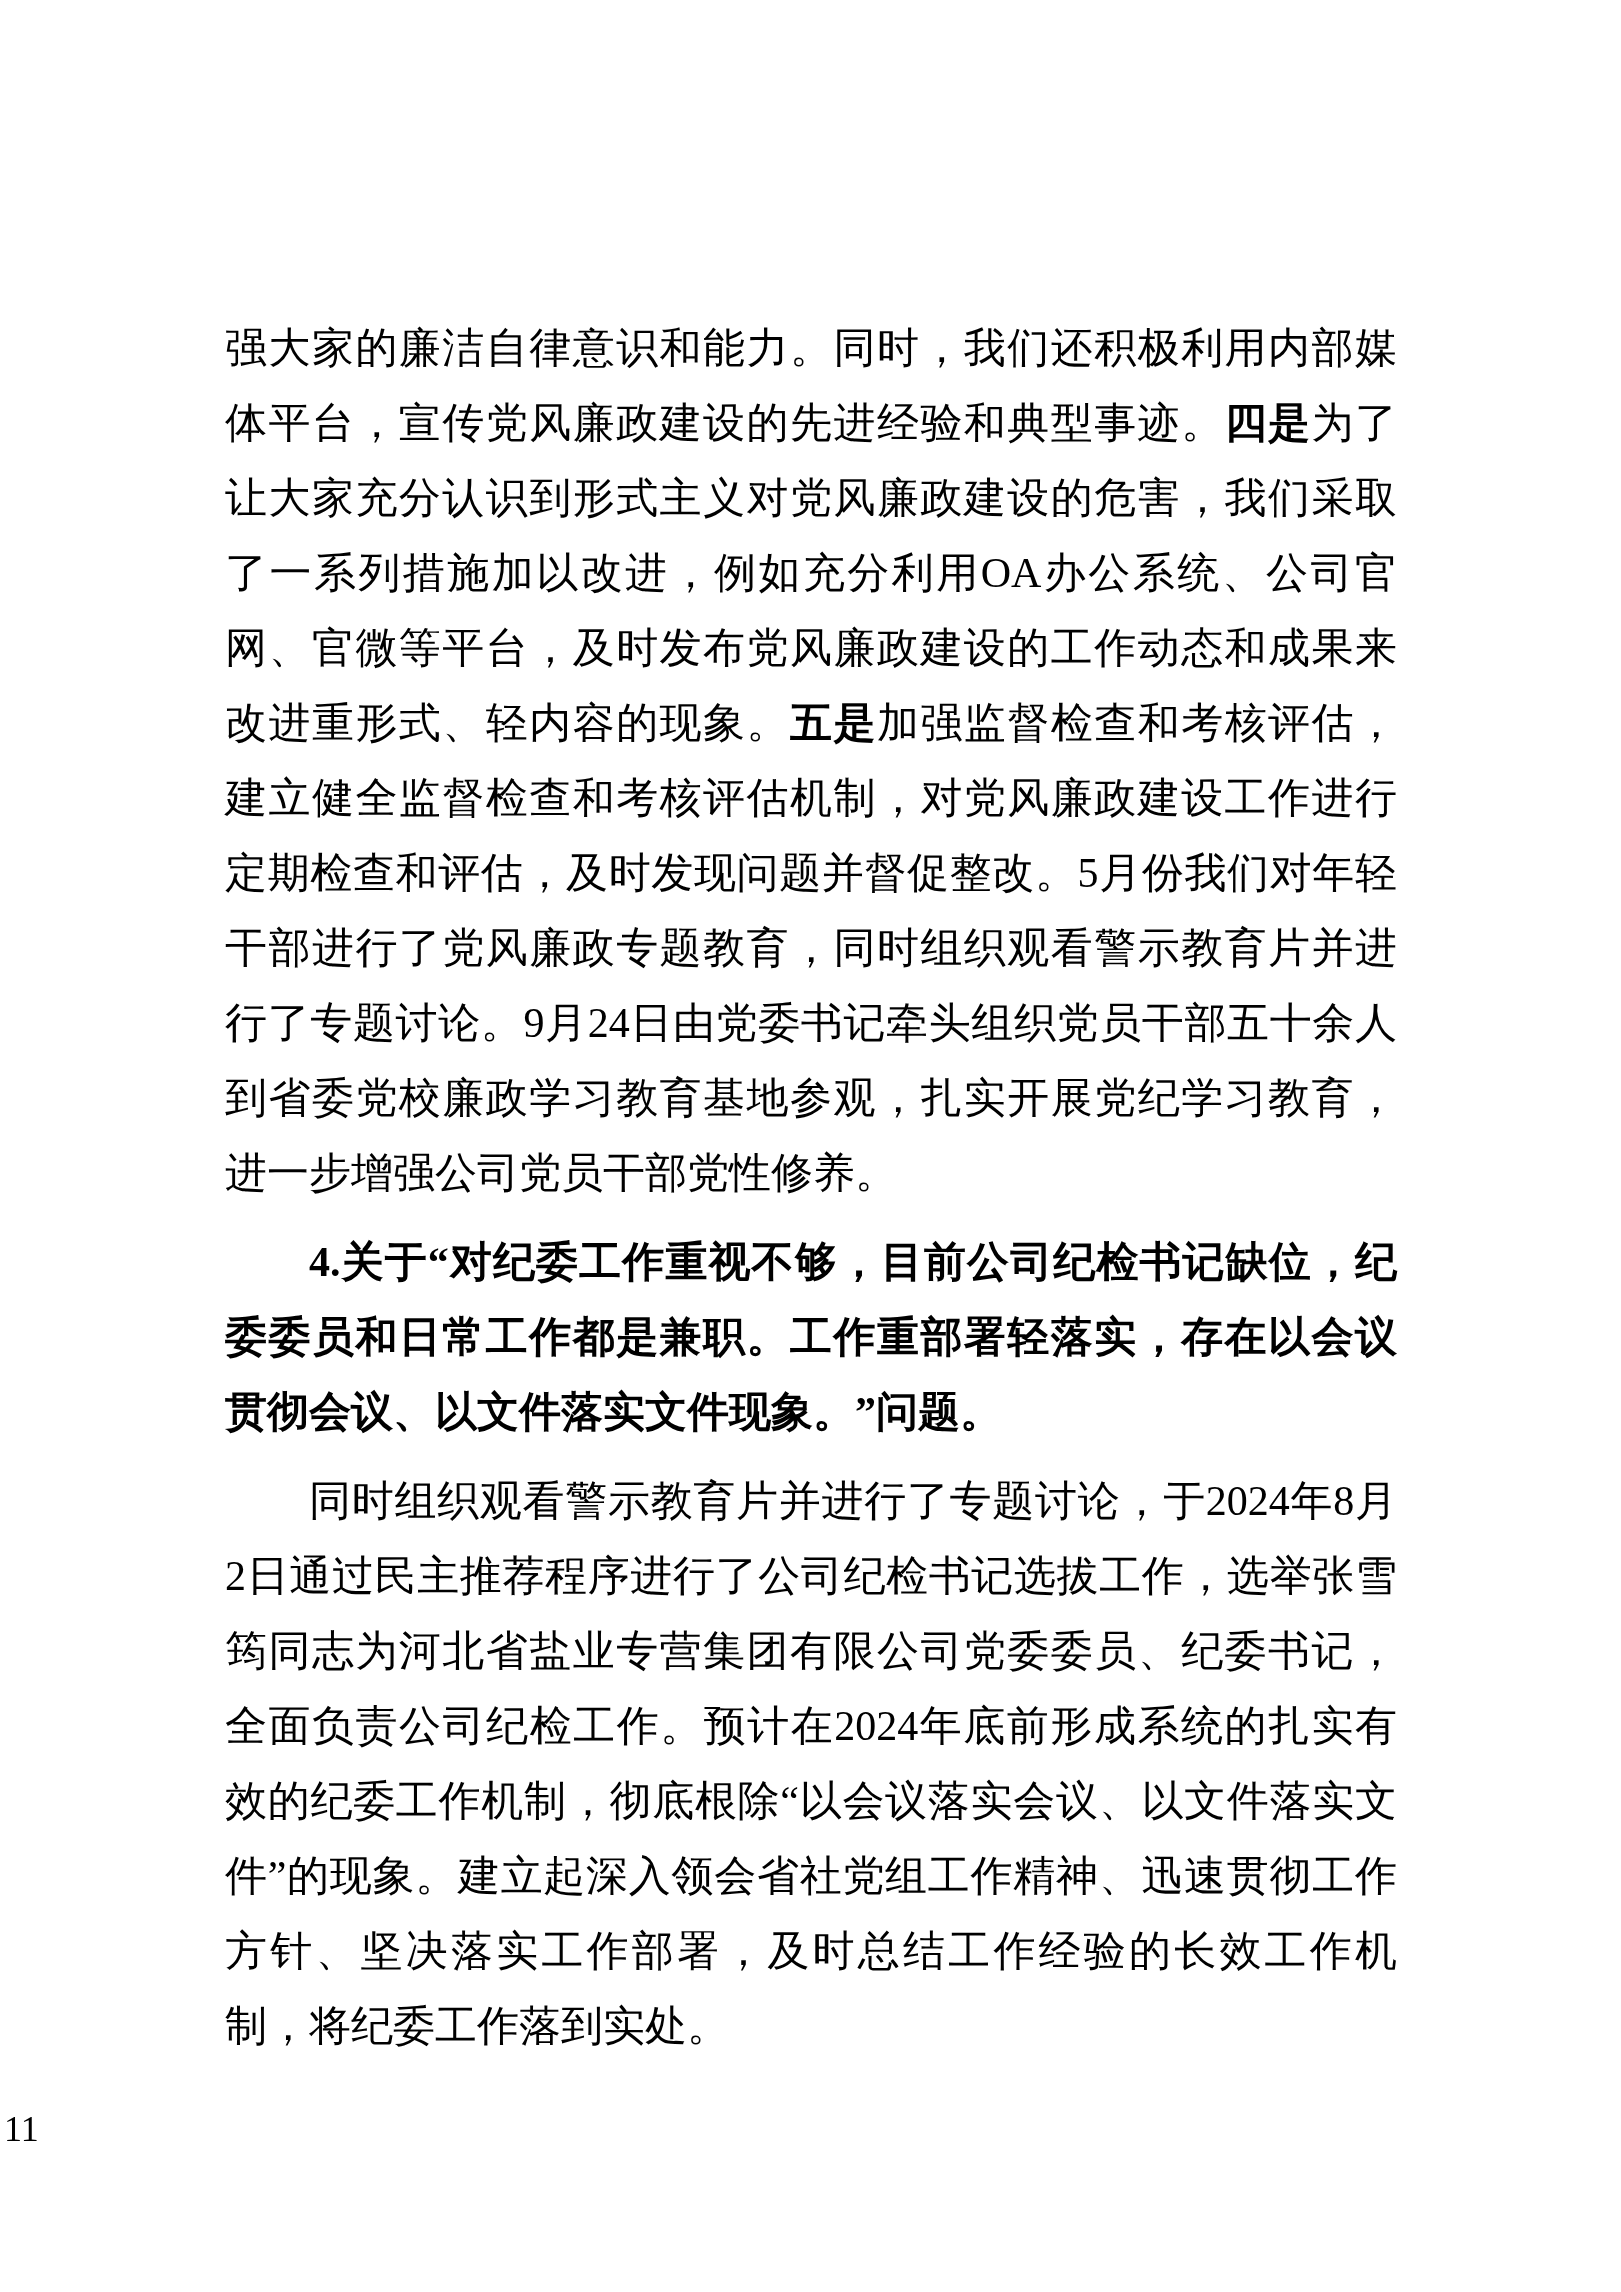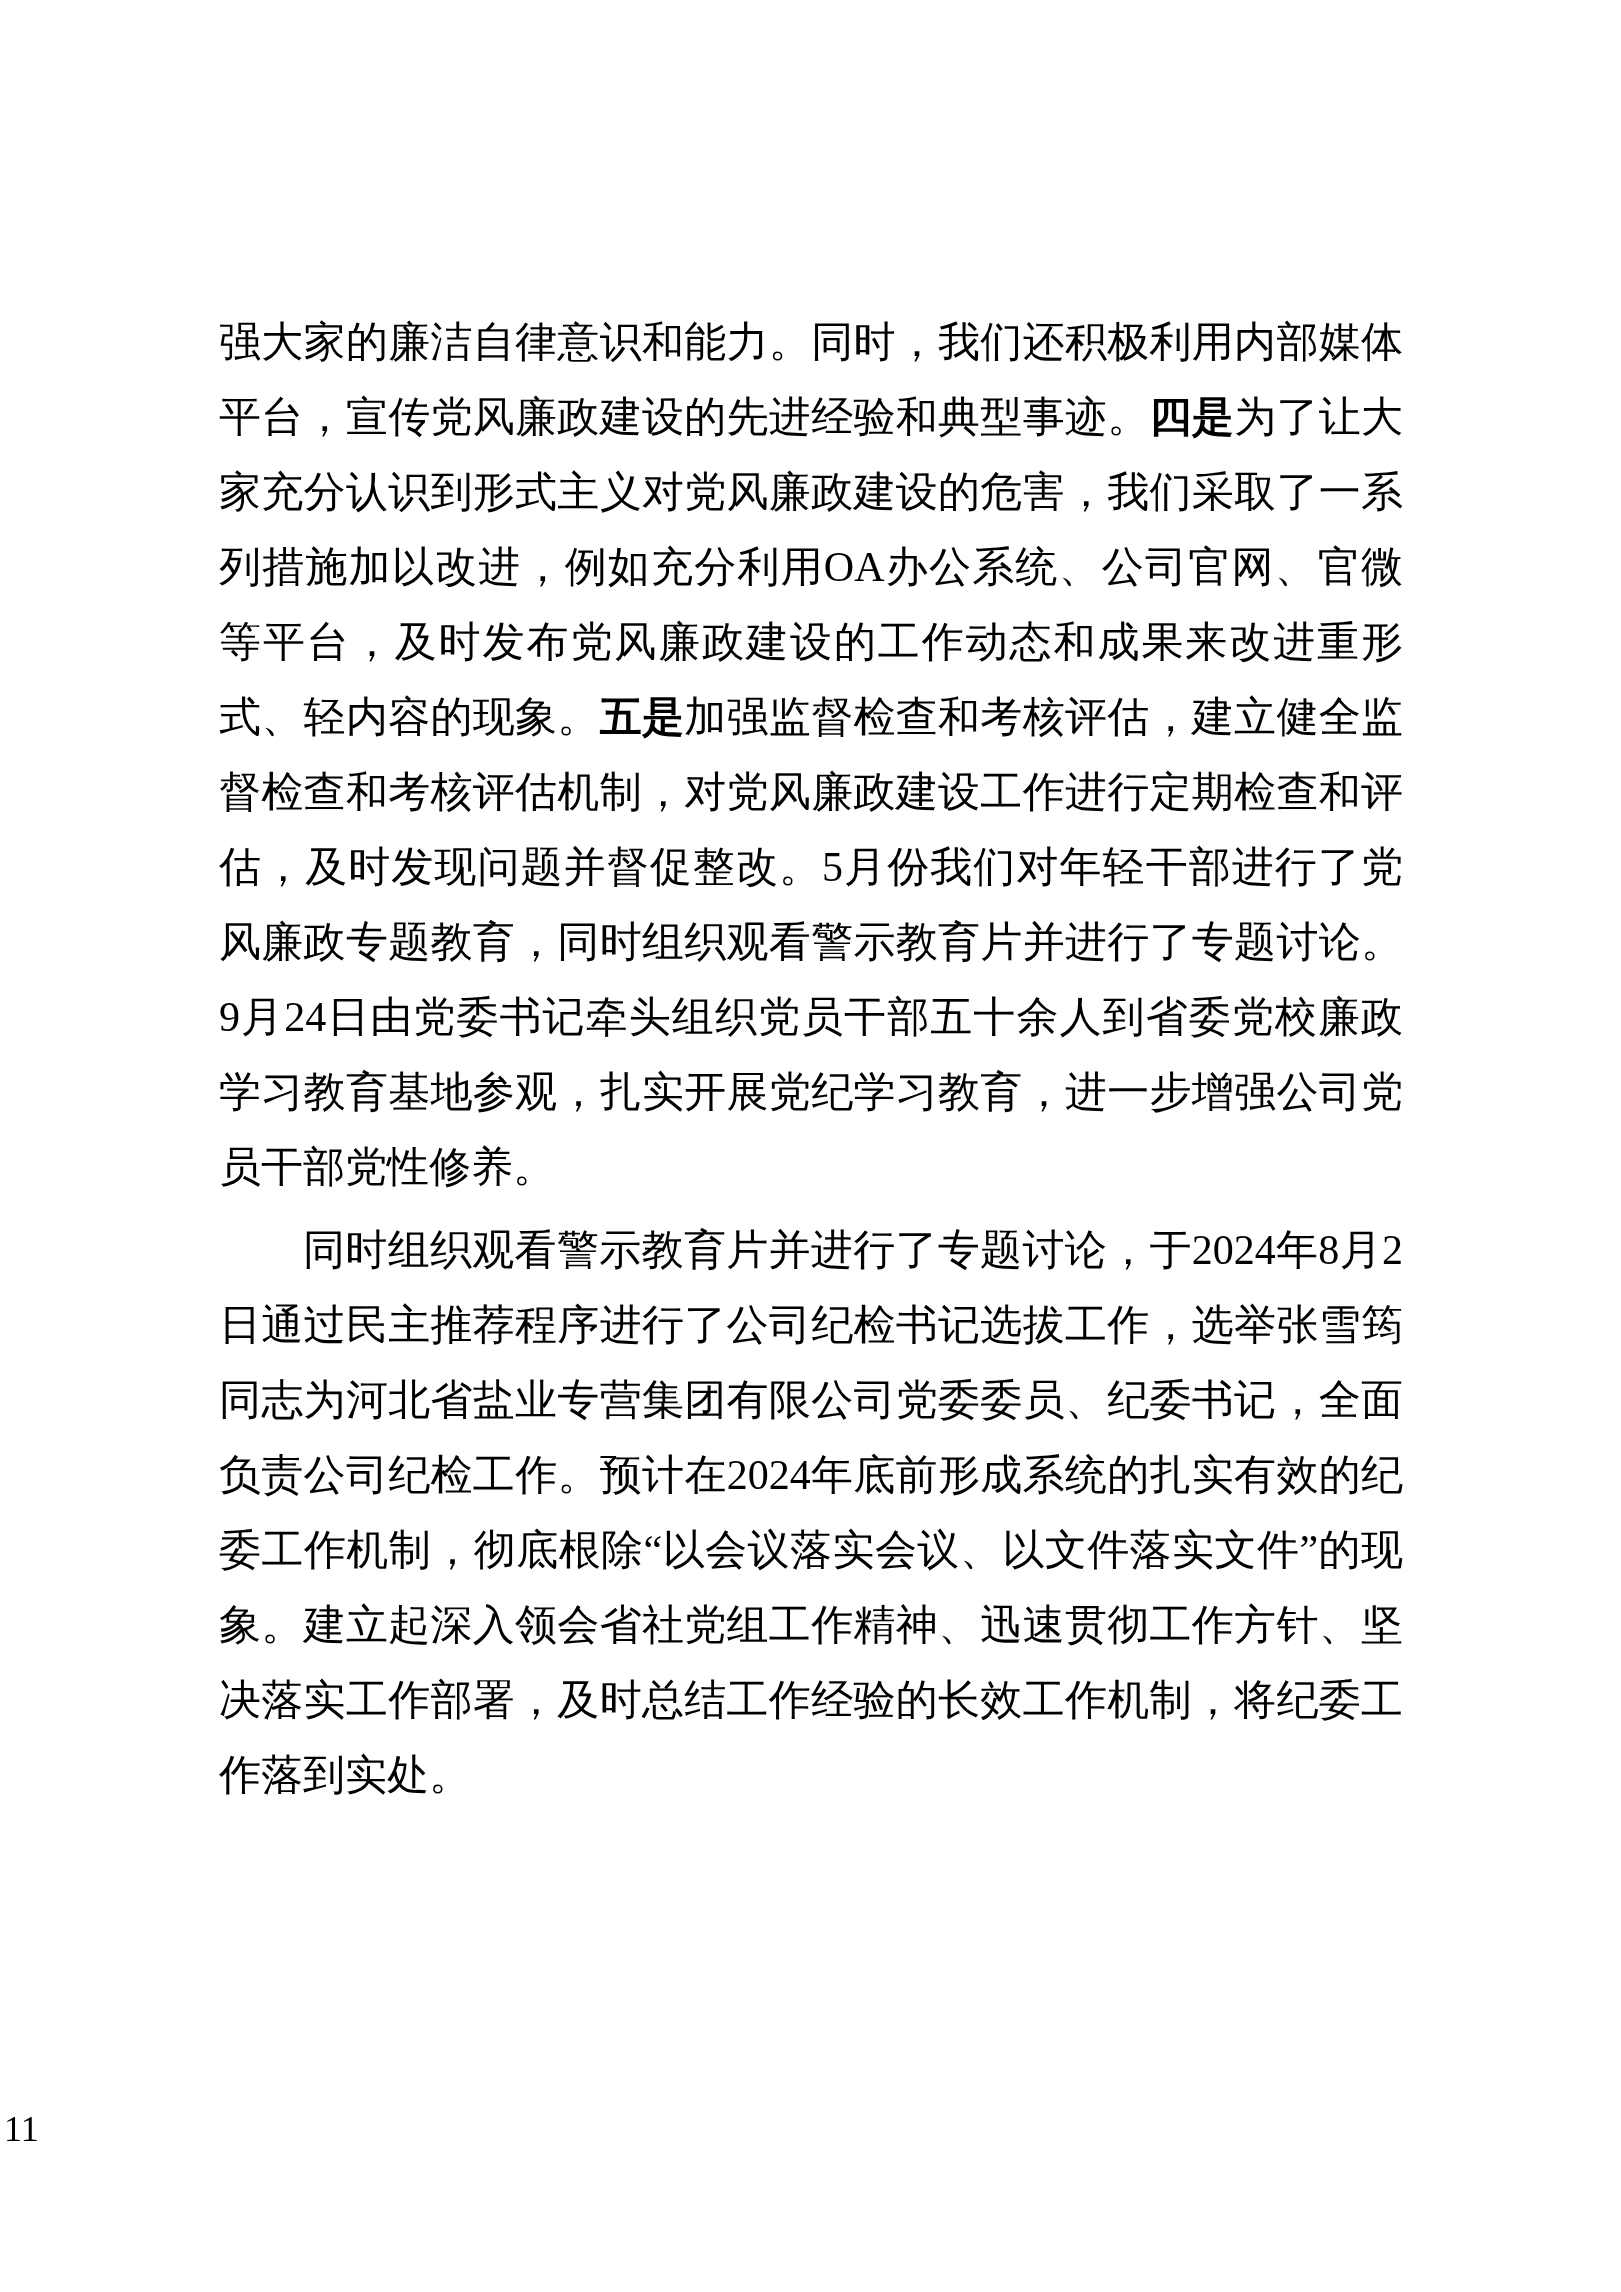--- a/index.html
+++ b/index.html
@@ -21,21 +21,21 @@
     left: 211px;
     top: 297px;
     width: 1200px;
     font-size: 42px;
     line-height: 75px;
     text-align: justify;
     text-justify: inter-ideograph;
     word-break: break-all;
   }
   .para {
-    margin: 8px;
+    margin: 14px;
     padding: 0;
   }
   .para.indent {
     text-indent: 84px;
   }
   .para b {
     font-weight: 700;
   }
   .footer {
     position: absolute;
@@ -47,17 +47,18 @@
     line-height: 41px;
     color: #000000;
   }
 </style>
 </head>
 <body>
 
 <div class="page">
   <div class="content">
       <p class="para"><span>强大家的廉洁自律意识和能力。同时，我们还积极利用内部媒体平台，宣传党风廉政建设的先进经验和典型事迹。</span><b>四是</b><span>为了让大家充分认识到形式主义对党风廉政建设的危害，我们采取了一系列措施加以改进，例如充分利用OA办公系统、公司官网、官微等平台，及时发布党风廉政建设的工作动态和成果来改进重形式、轻内容的现象。</span><b>五是</b><span>加强监督检查和考核评估，建立健全监督检查和考核评估机制，对党风廉政建设工作进行定期检查和评估，及时发现问题并督促整改。5月份我们对年轻干部进行了党风廉政专题教育，同时组织观看警示教育片并进行了专题讨论。9月24日由党委书记牵头组织党员干部五十余人到省委党校廉政学习教育基地参观，扎实开展党纪学习教育，进一步增强公司党员干部党性修养。</span></p>
+      <p class="para indent"><b>4.关于“对纪委工作重视不够，目前公司纪检书记缺位，纪委委员和日常工作都是兼职。工作重部署轻落实，存在以会议贯彻会议、以文件落实文件现象。”问题。</b></p>
       <p class="para indent"><span>同时组织观看警示教育片并进行了专题讨论，于2024年8月2日通过民主推荐程序进行了公司纪检书记选拔工作，选举张雪筠同志为河北省盐业专营集团有限公司党委委员、纪委书记，全面负责公司纪检工作。预计在2024年底前形成系统的扎实有效的纪委工作机制，彻底根除“以会议落实会议、以文件落实文件”的现象。建立起深入领会省社党组工作精神、迅速贯彻工作方针、坚决落实工作部署，及时总结工作经验的长效工作机制，将纪委工作落到实处。</span></p>
     </div>
   <div class="footer">11</div>
 </div>
 
 
 </body></html>

